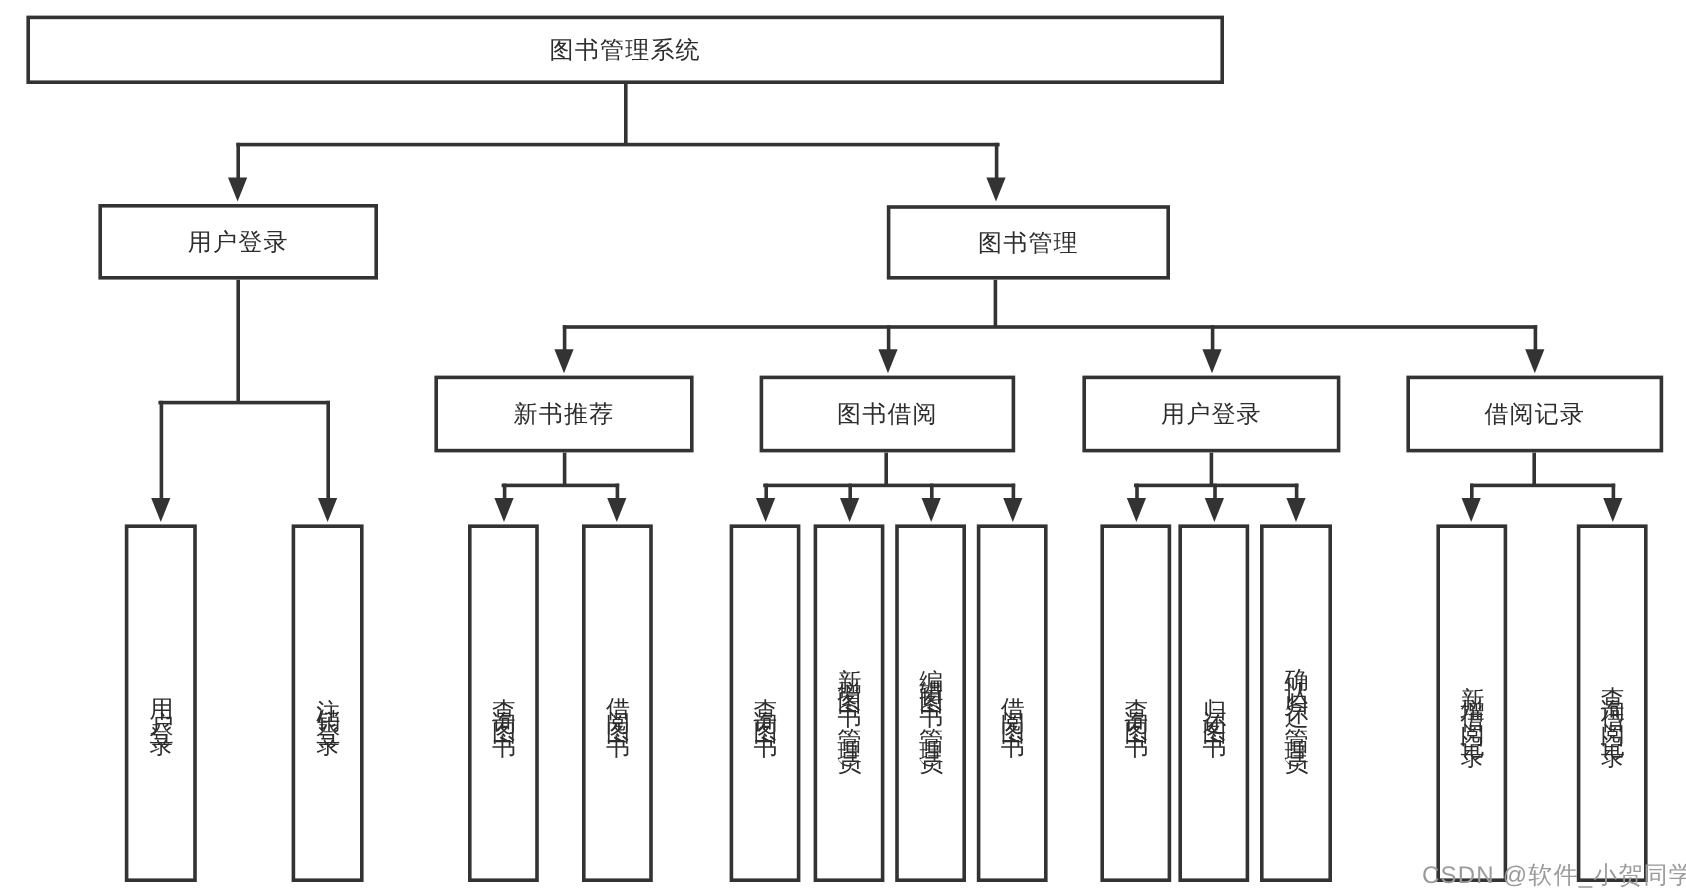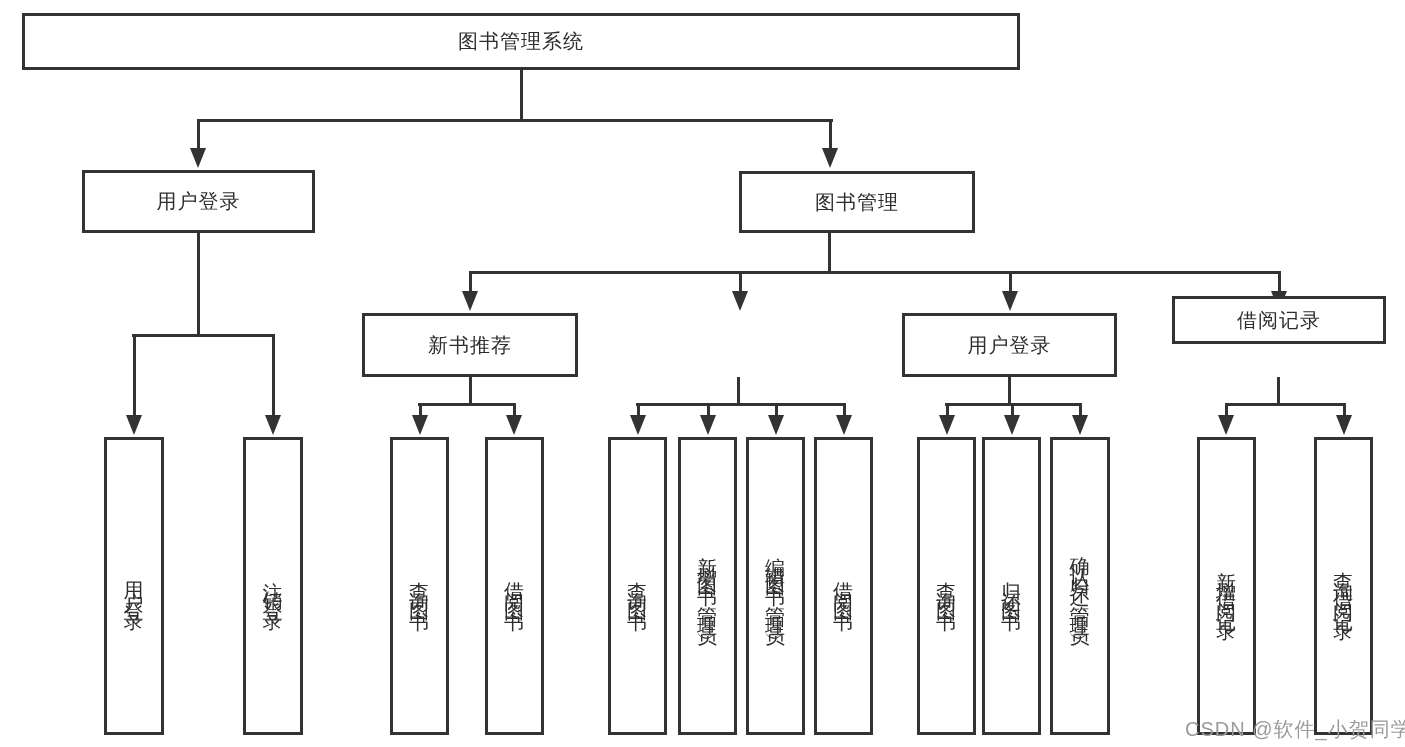--- a/index.html
+++ b/index.html
@@ -128,24 +128,27 @@
   <div class="node h" style="left:82px; top:170px; width:233px; height:63px;">
     <span>用户登录</span>
   </div>
   <div class="node h" style="left:711px; top:171px; width:236px; height:62px;margin-left:28px;">
     <span>图书管理</span>
   </div>
 
   <div class="node h" style="left:362px; top:313px; width:216px; height:64px;">
     <span>新书推荐</span>
   </div>
+  <div class="node h" style="left:633px; top:313px; width:213px; height:64px;">
+    <span>图书借阅</span>
+  </div>
   <div class="node h" style="left:902px; top:313px; width:215px; height:64px;">
     <span>用户登录</span>
   </div>
-  <div class="node h" style="left:1172px; top:296px; width:214px; height:48px;">
+  <div class="node h" style="left:1172px; top:313px; width:214px; height:64px;">
     <span>借阅记录</span>
   </div>
 
   <div class="node v" style="left:104px; top:437px; width:60px; height:298px;">
     <span>用户登录</span>
   </div>
   <div class="node v" style="left:243px; top:437px; width:60px; height:298px;">
     <span>注销登录</span>
   </div>
 

